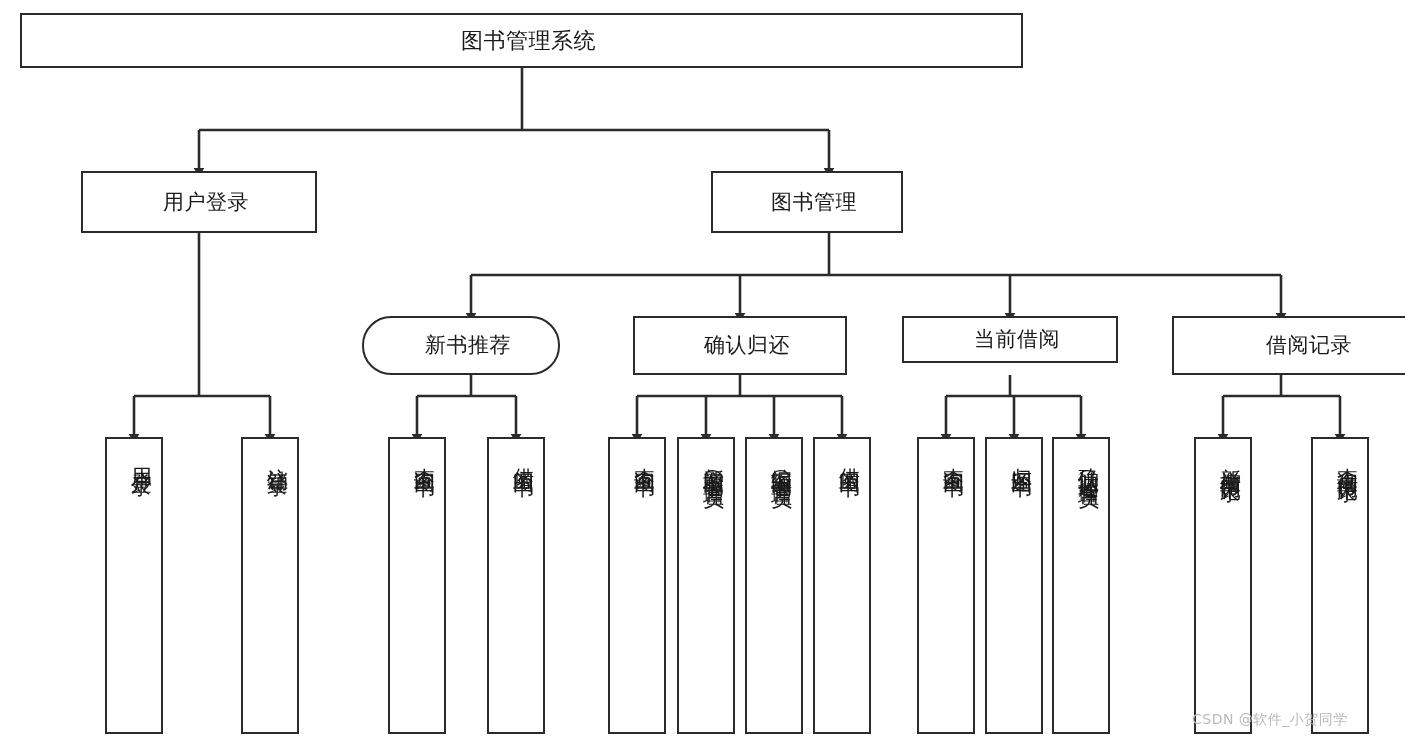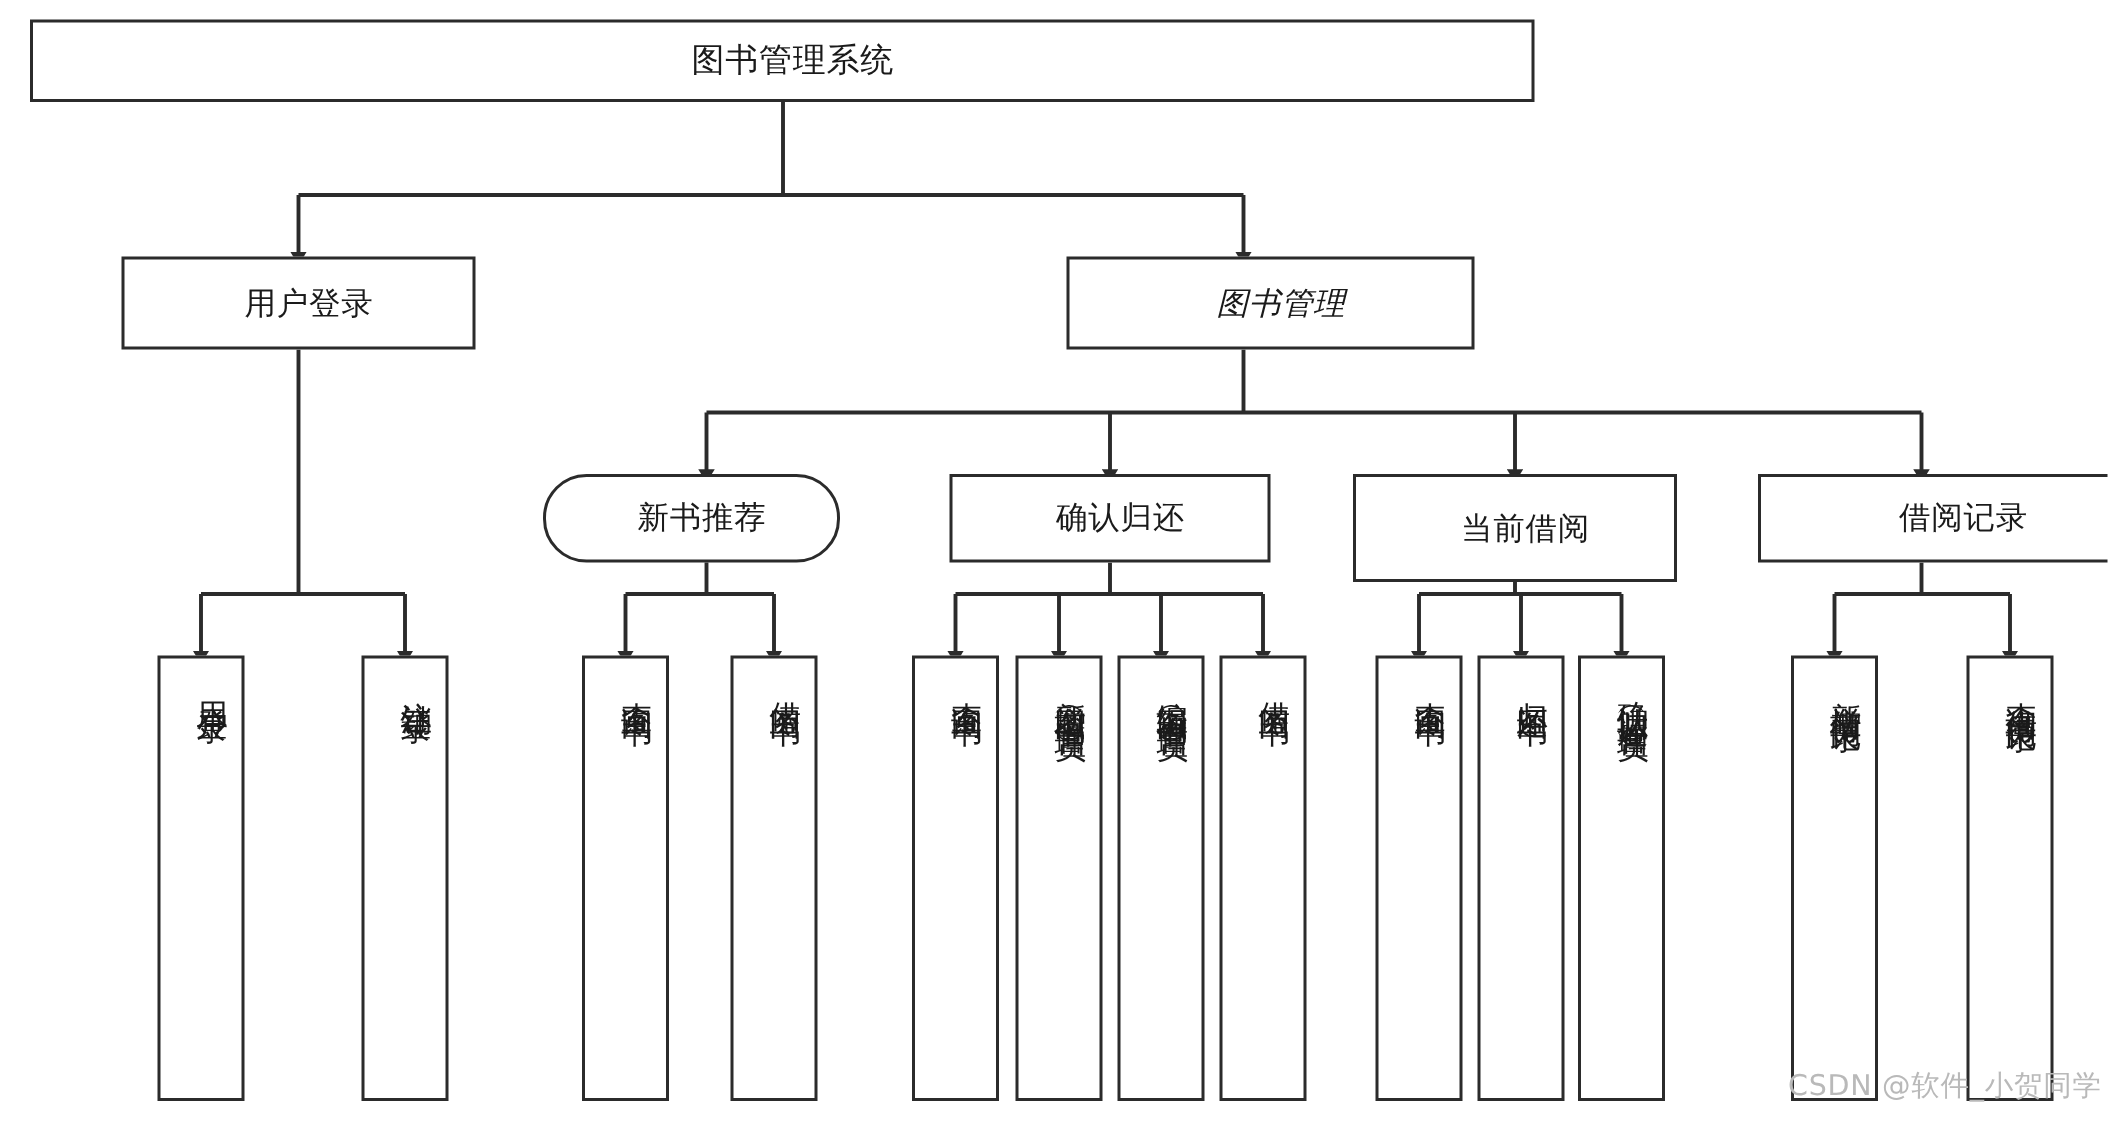--- a/index.html
+++ b/index.html
@@ -53,21 +53,21 @@
     text-orientation: upright;
     line-height: 1.0;
     letter-spacing: 3px;
     white-space: nowrap;
   }
   .level-3 { align-items: flex-start; padding-top: 12px; }
   #watermark {
     position: absolute;
     left: 1192px;
     top: 711px;
-    font-size: 19px;
+    font-size: 14px;
     color: #b9b9b9;
     white-space: nowrap;
     letter-spacing: 0.5px;
     pointer-events: none;
   }
 </style>
 </head>
 <body>
 
 <div id="diagram-root">
@@ -115,30 +115,30 @@
       </g>
   </svg>
 
   <div id="node-layer">
       <div class="node-box level-0" style="left: 20px; top: 13px; width: 1003px; height: 55px;">
         <div class="node-label">图书管理系统</div>
       </div>
       <div class="node-box level-1" style="left: 81px; top: 171px; width: 236px; height: 62px;">
         <div class="node-label">用户登录</div>
       </div>
-      <div class="node-box level-1" style="left: 711px; top: 171px; width: 272px; height: 62px; font-style: italic;">
+      <div class="node-box level-1" style="left: 711px; top: 171px; width: 192px; height: 62px;">
         <div class="node-label">图书管理</div>
       </div>
       <div class="node-box level-2" style="left: 362px; top: 316px; width: 198px; height: 59px; border-radius: 29px;">
         <div class="node-label">新书推荐</div>
       </div>
       <div class="node-box level-2" style="left: 633px; top: 316px; width: 214px; height: 59px;">
         <div class="node-label">确认归还</div>
       </div>
-      <div class="node-box level-2" style="left: 902px; top: 316px; width: 216px; height: 72px;">
+      <div class="node-box level-2" style="left: 902px; top: 316px; width: 216px; height: 47px;">
         <div class="node-label">当前借阅</div>
       </div>
       <div class="node-box level-2" style="left: 1172px; top: 316px; width: 260px; height: 59px;">
         <div class="node-label">借阅记录</div>
       </div>
       <div class="node-box level-3" style="left: 105px; top: 437px; width: 58px; height: 297px;">
         <div class="node-label">用户登录</div>
       </div>
       <div class="node-box level-3" style="left: 241px; top: 437px; width: 58px; height: 297px;">
         <div class="node-label">注销登录</div>

